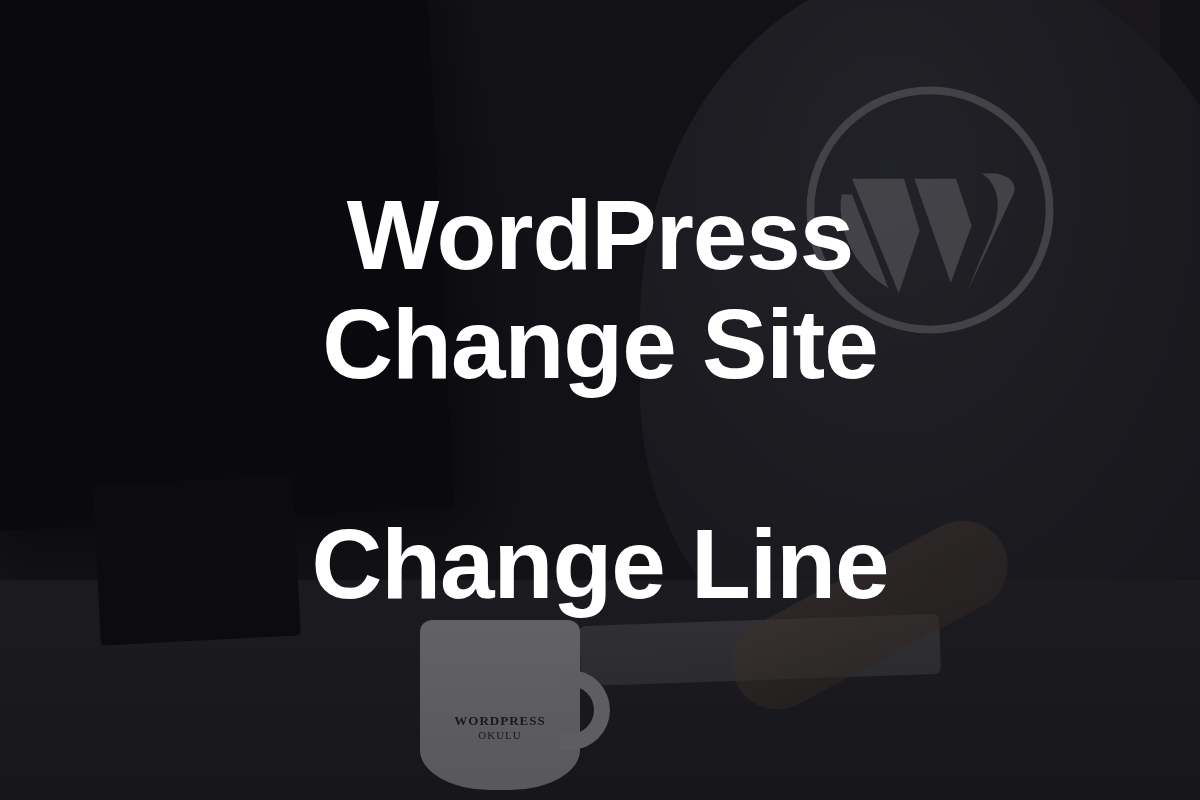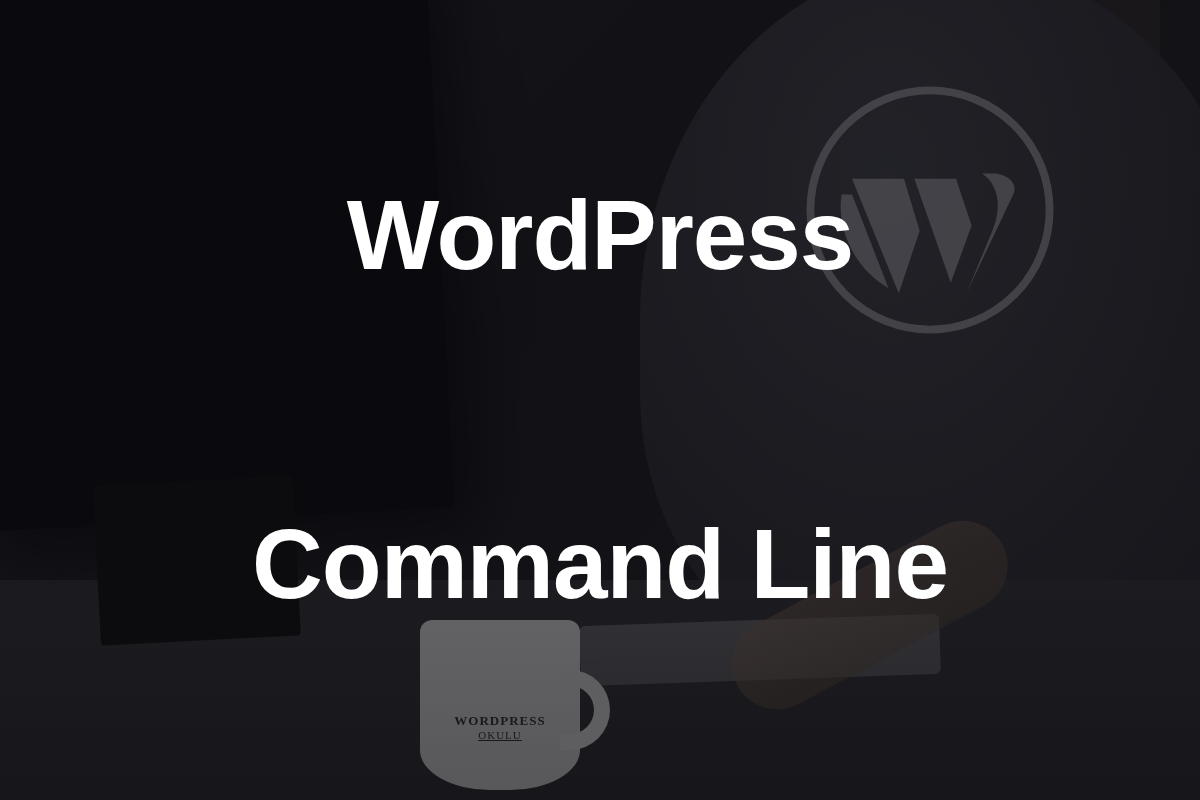--- a/index.html
+++ b/index.html
@@ -119,21 +119,21 @@
     left: 44px;
     width: 112px;
     text-align: center;
     font-family: Georgia, 'Times New Roman', serif;
     font-size: 12px;
     letter-spacing: 1px;
     color: #333;
     line-height: 1.2;
   }
   .mug-label .line1 { font-weight: bold; font-size: 13px; }
-  .mug-label .line2 { font-size: 11px; text-decoration: underline; }
+  .mug-label .line2 { font-size: 11px; }
   .shelf {
     position: absolute;
     right: 40px;
     top: -20px;
     width: 260px;
     height: 300px;
     background: linear-gradient(180deg, #5a4a3a 0%, #3e342a 100%);
     opacity: 0.35;
     border-radius: 4px;
   }
@@ -180,17 +180,17 @@
       <div class="mug-handle"></div>
       <div class="mug-label">
         <div class="line1">WORDPRESS</div>
         <div class="line2">OKULU</div>
       </div>
     </div>
   </div>
   <div class="overlay"></div>
   <h1 class="title">
     <span>WordPress</span><br>
+    <span>Change Site</span><br>
     <br>
-    <br>
-    <span>Command Line</span>
+    <span>Change Line</span>
   </h1>
 </div>
 
 </body></html>

